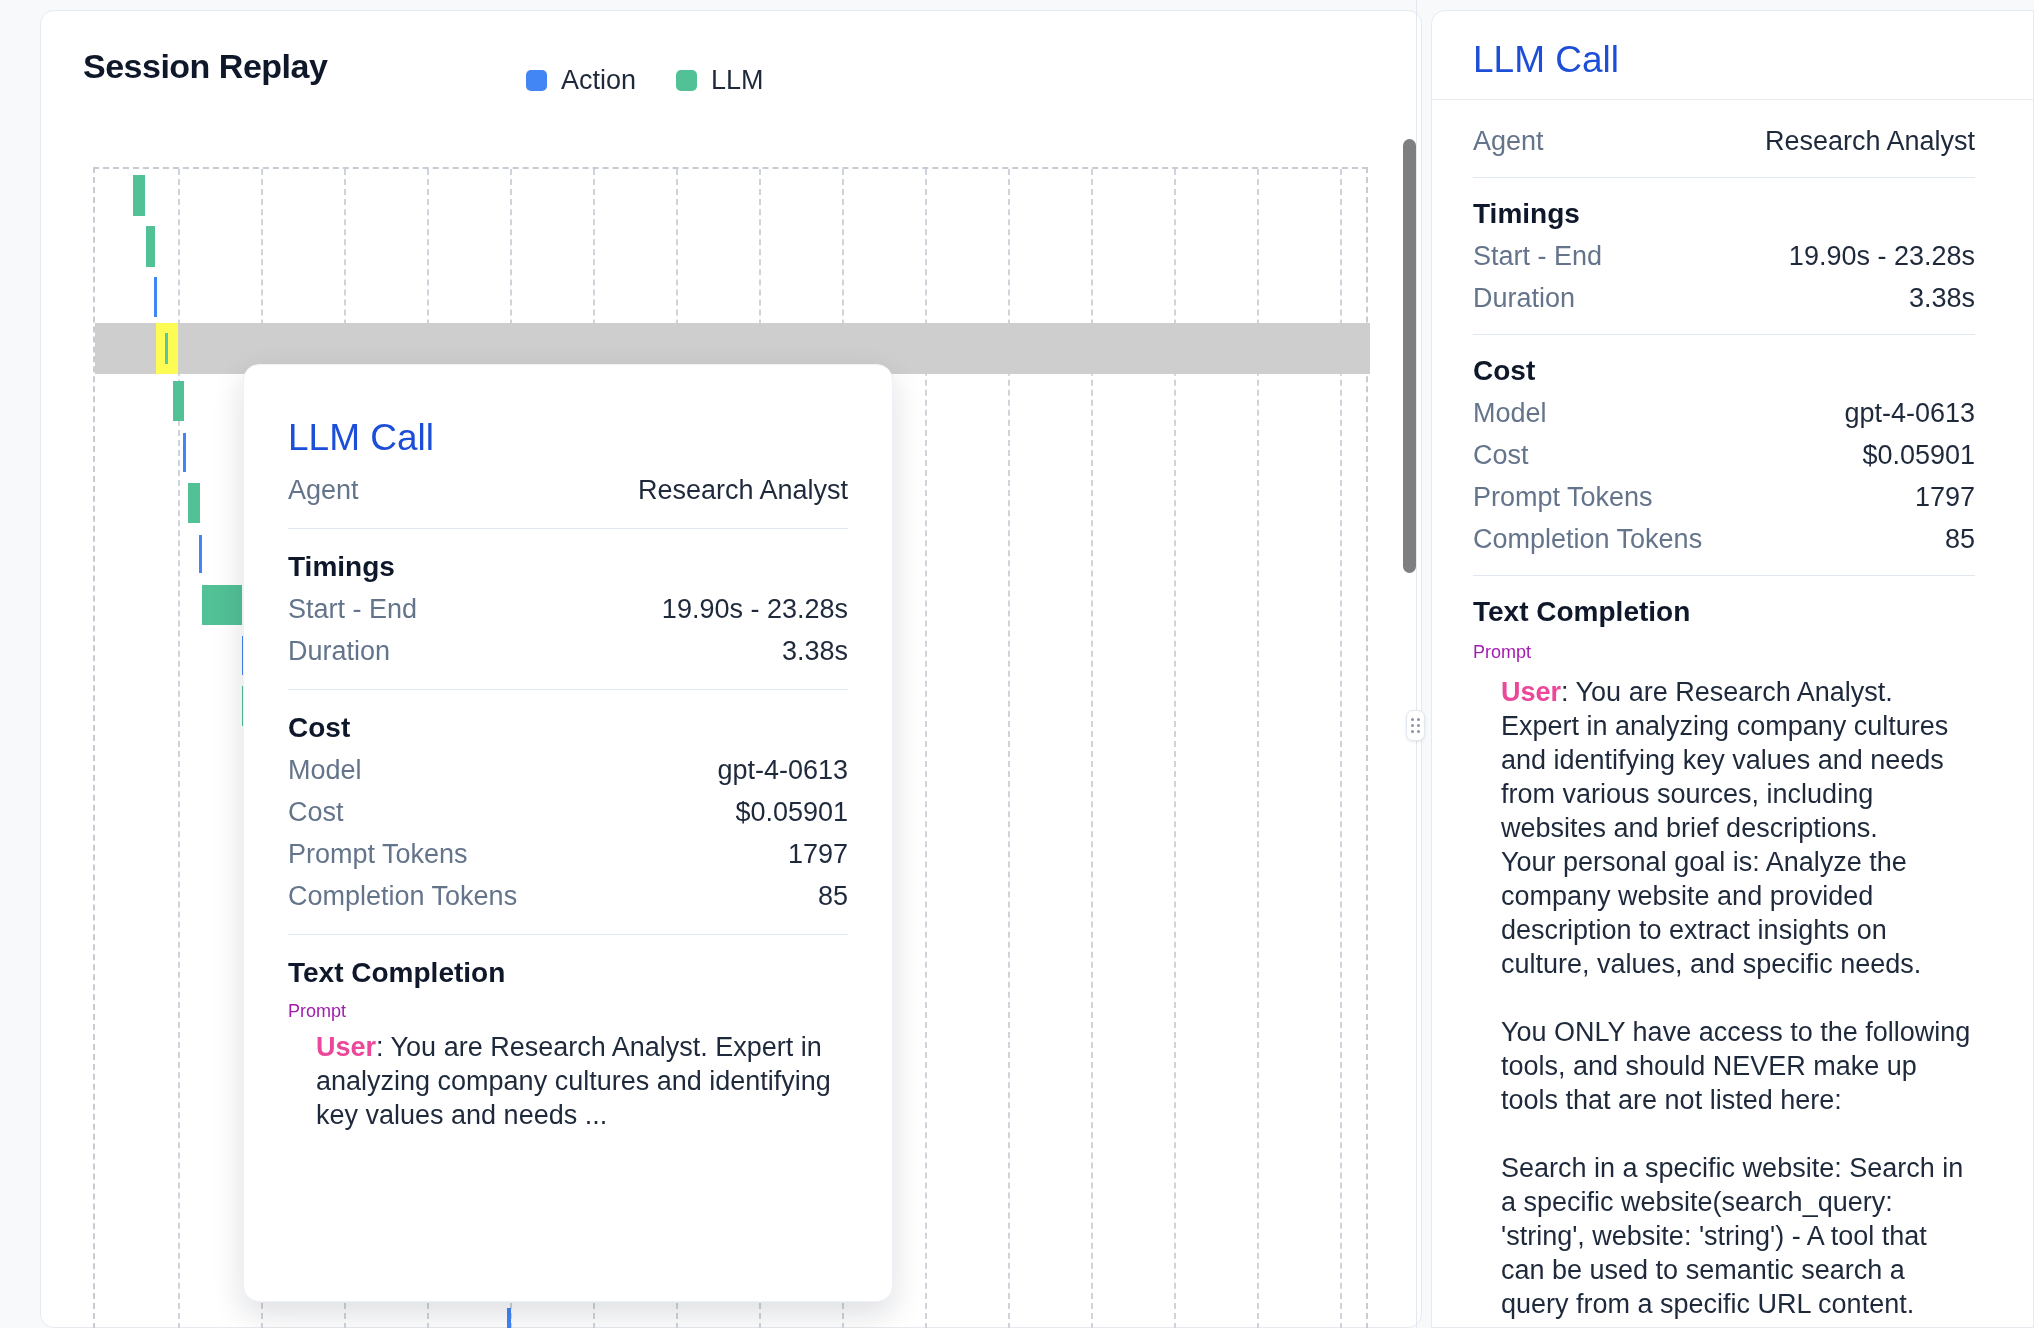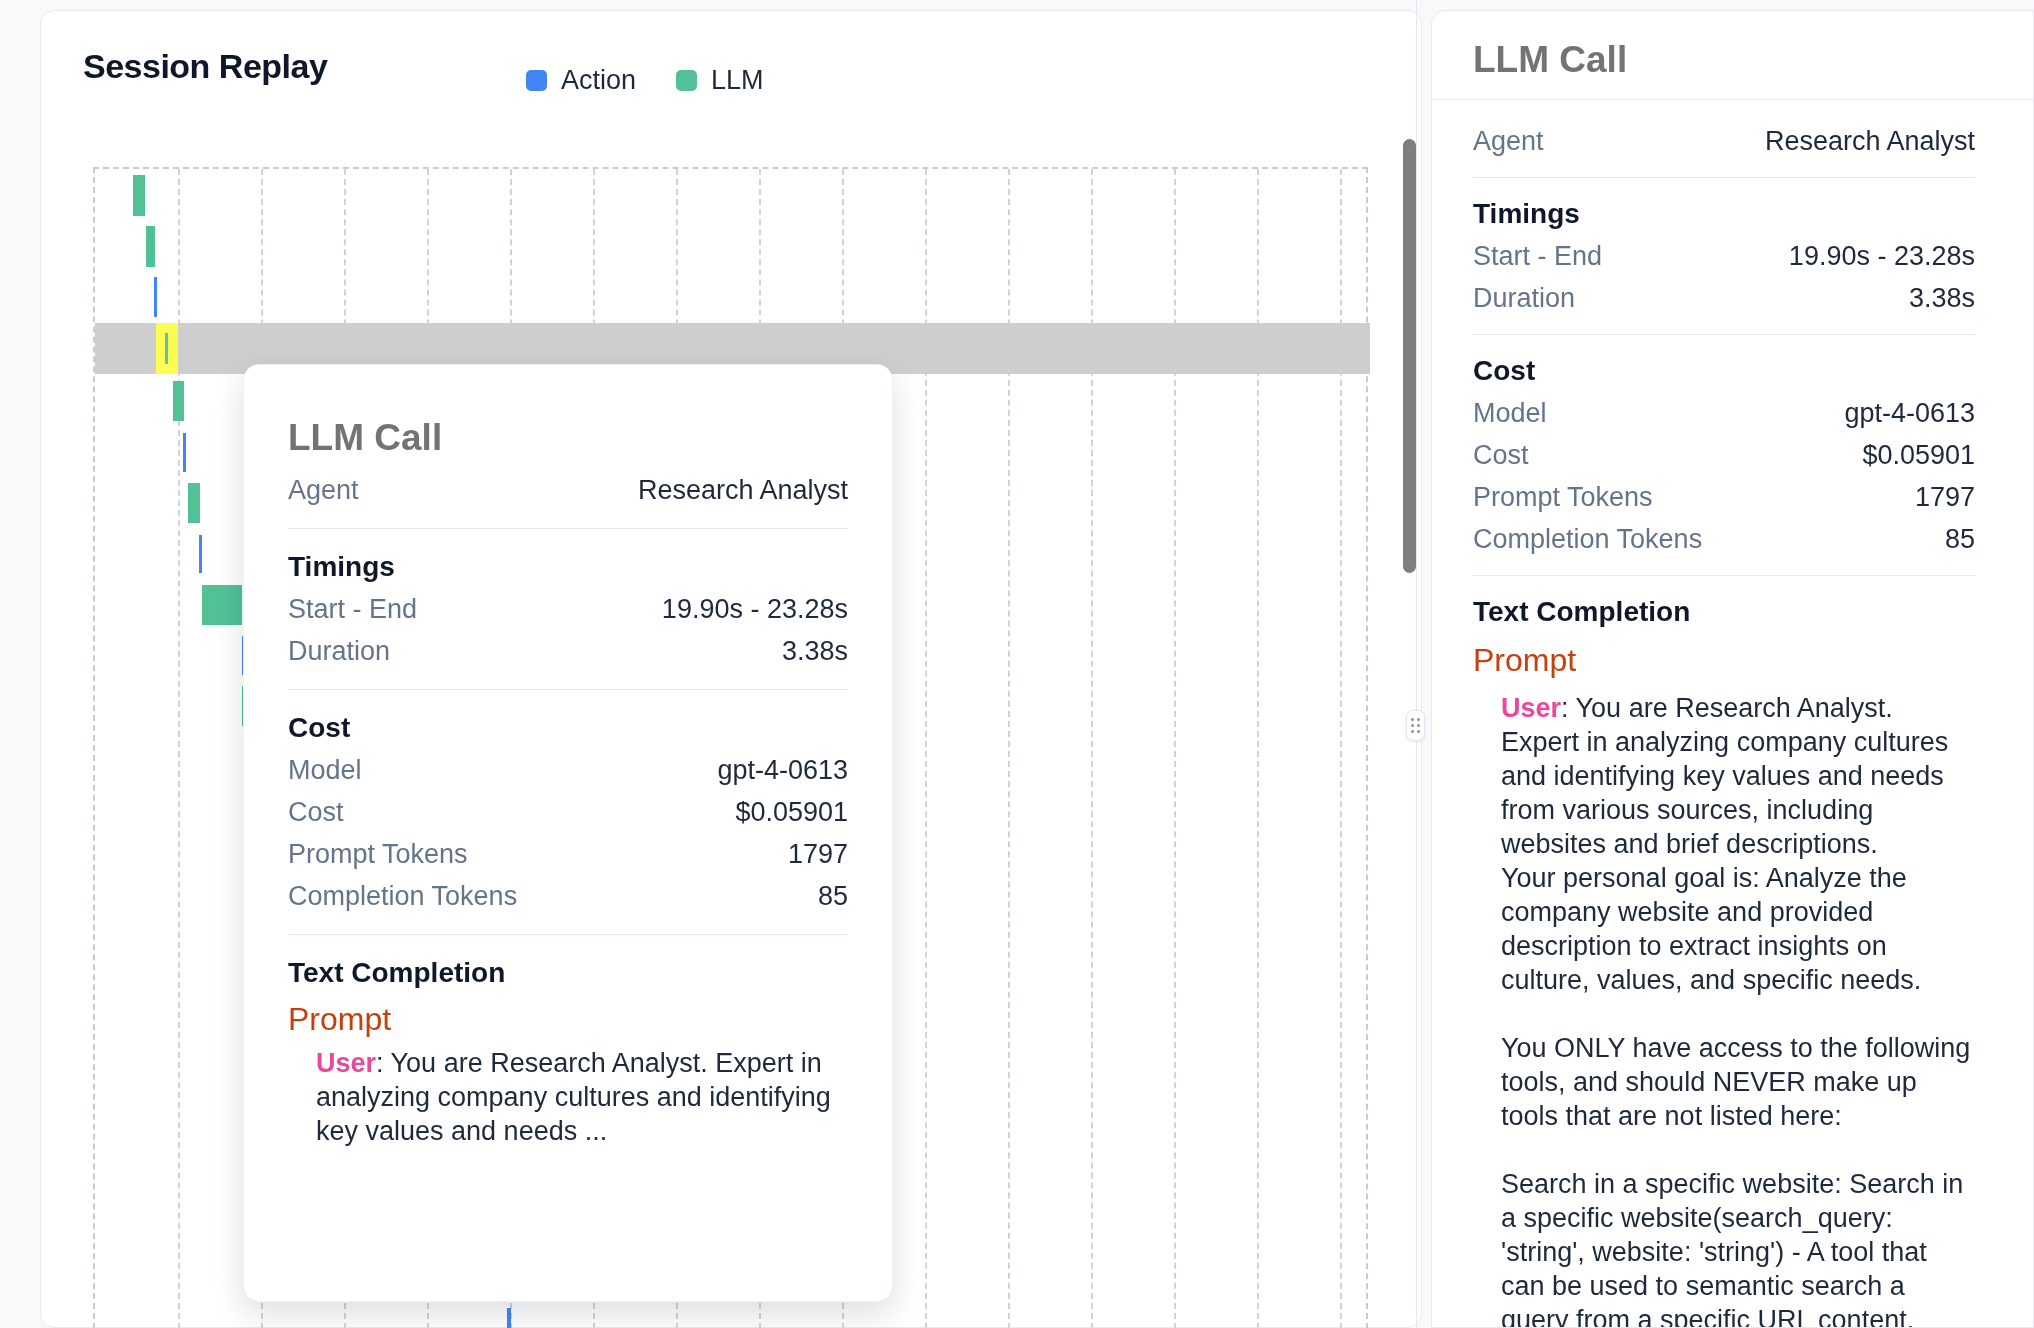--- a/index.html
+++ b/index.html
@@ -38,27 +38,27 @@
   .bar.selection { background:#FCFC54; }
   .bar.llm-selected { background:#5CC4A0; }
 
   
   .vscroll {
     position:absolute; left:1362px; top:128px; width:13px; height:434px;
     background:#7F7F7F; border-radius:7px;
   }
 
   
-  .detail-title { font-size:37px; font-weight:700; color:#737373; }
+  .detail-title { font-size:37px; font-weight:400; color:#1d4ed8; }
   .kv { display:flex; justify-content:space-between; align-items:baseline; font-size:27px;gap:20px; }
   .kv .k { color:#64748B; }
   .kv .v { color:#1E293B; }
   .sect-h { font-size:28px; font-weight:700; color:#0F172A; }
   .rule { border:none; border-top:1px solid #E2E8F0; }
-  .muted-label { font-size:32px; color:#c2410c; }
+  .muted-label { font-size:18px; color:#a21caf; }
   .prose { font-size:27px; line-height:34px; color:#1E293B; margin-left:28px; }
   .prose b { color:#ec4899; }
 
   
   #tooltip {
     position:absolute; left:222px; top:363px; width:650px; height:938px;
     background:#fff; border:1px solid #EEF1F5; border-radius:16px;
     box-shadow:0 12px 32px rgba(15,23,42,.14);
     padding:52px 44px 36px 44px; z-index:5; overflow:hidden;
   }

